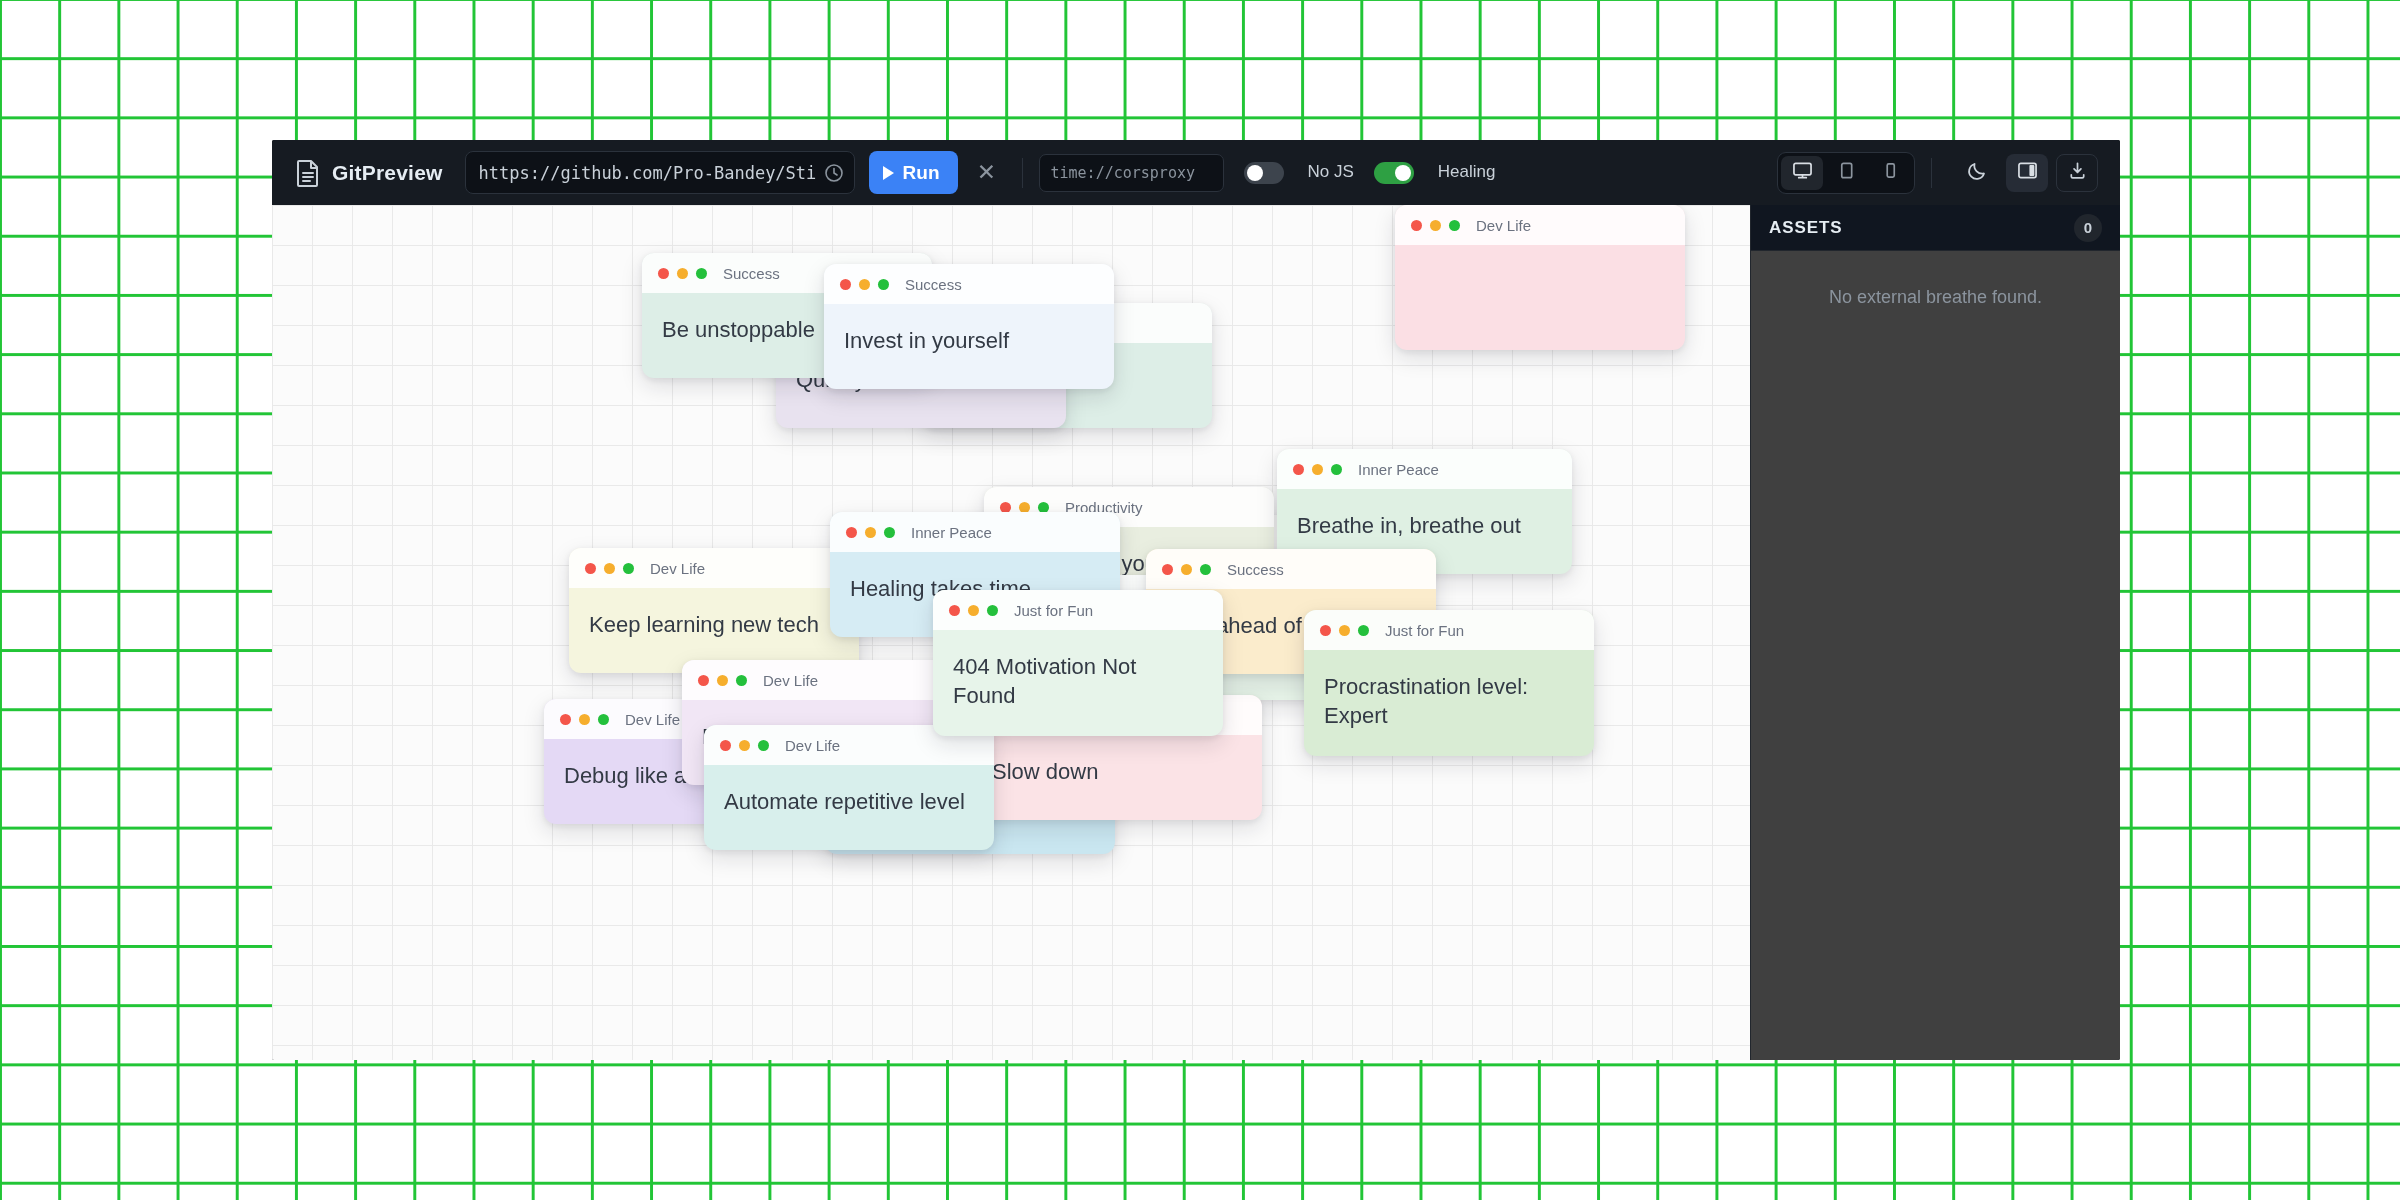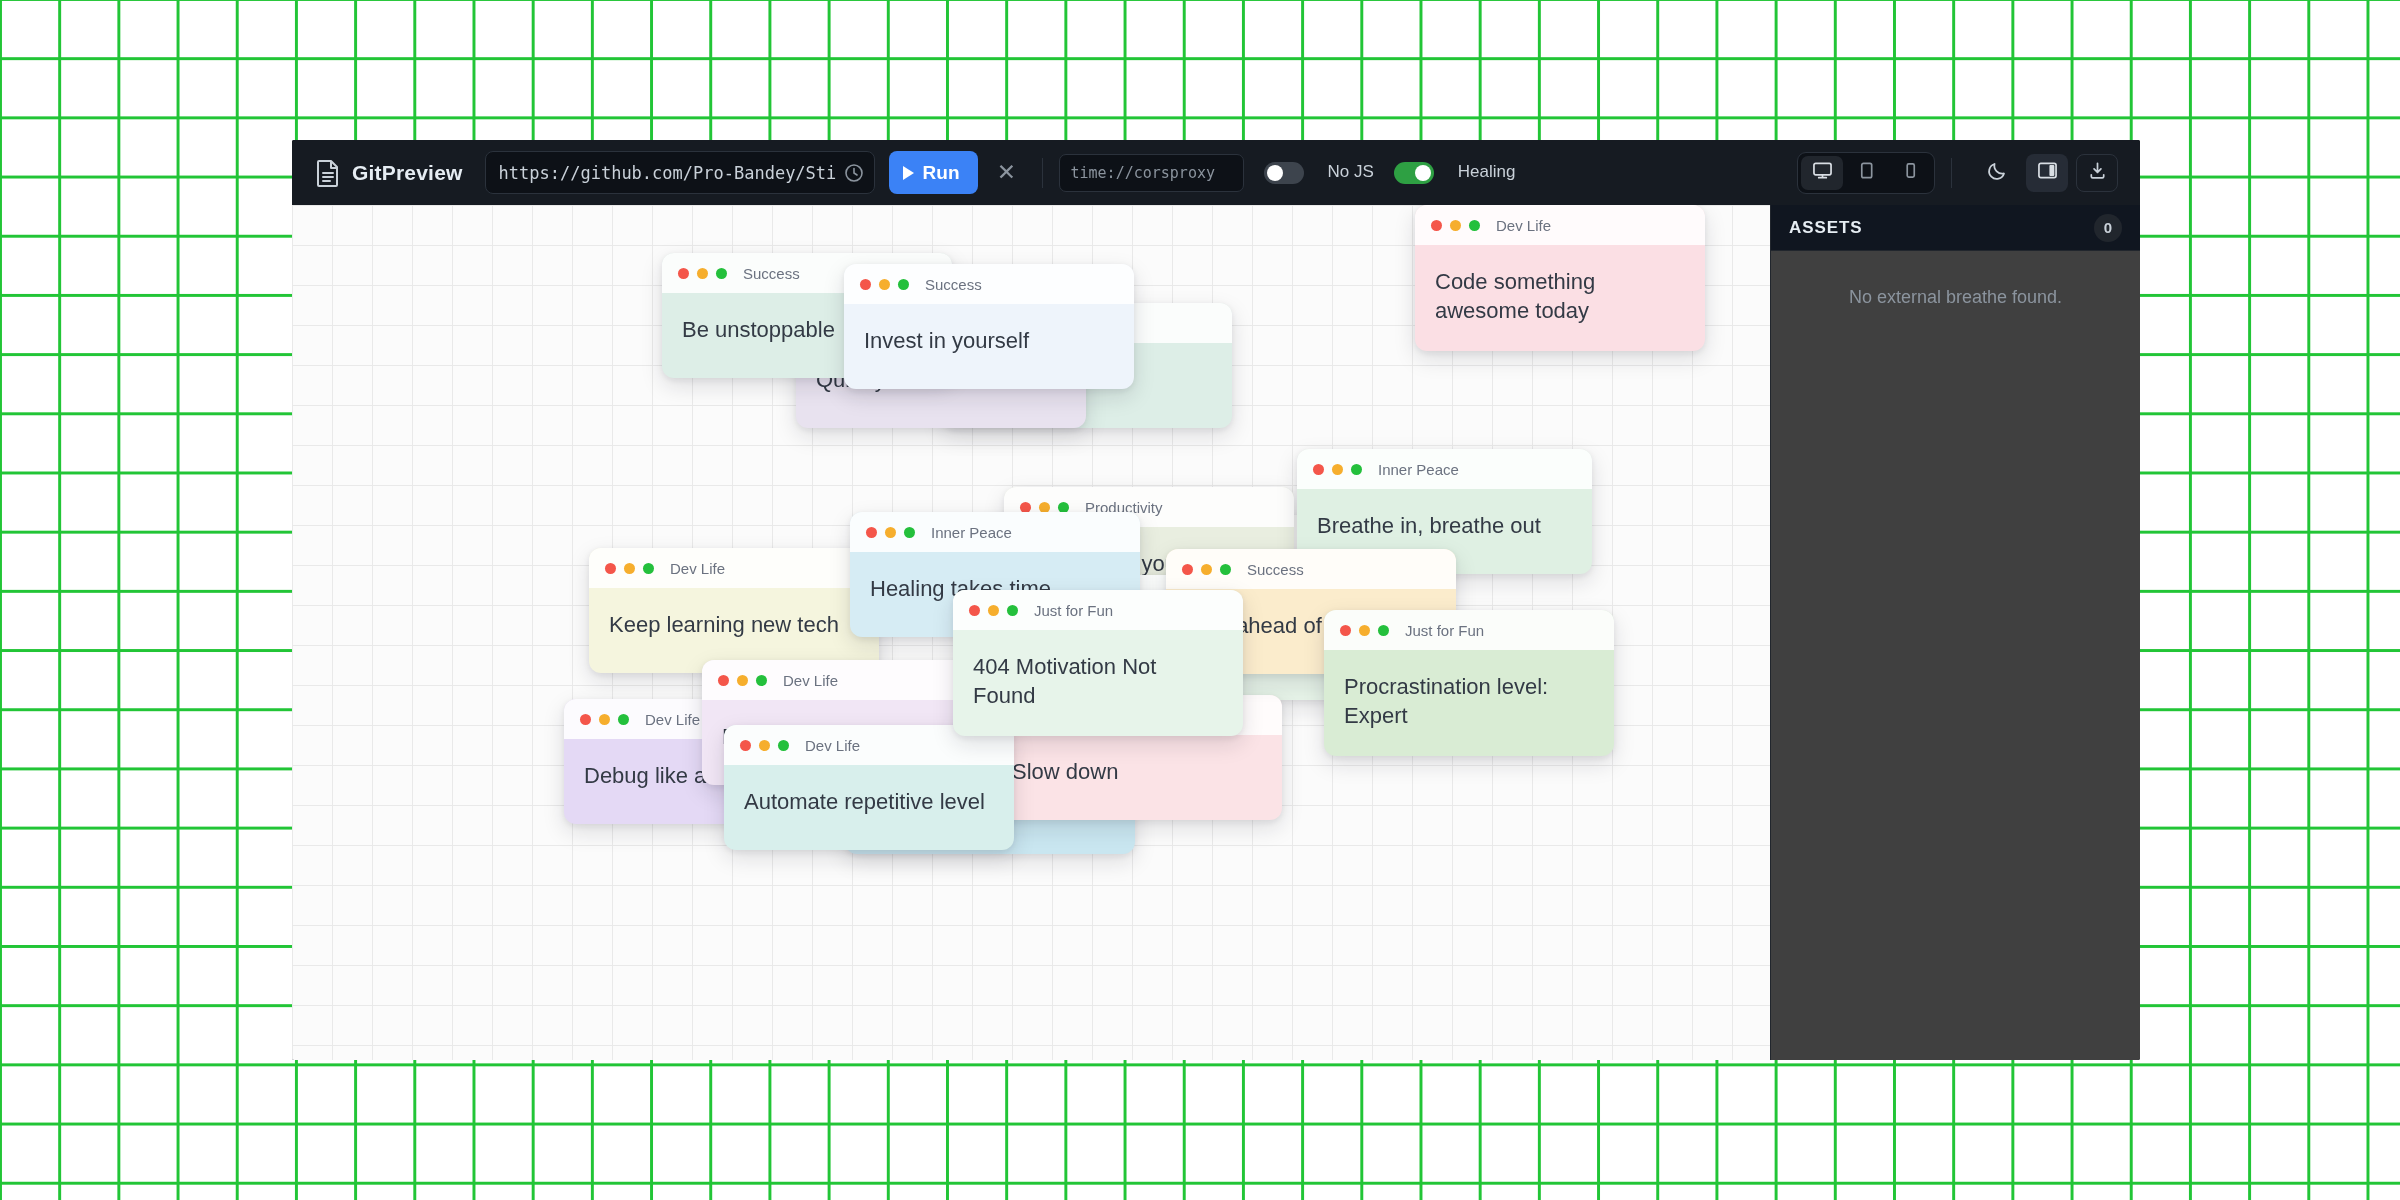--- a/index.html
+++ b/index.html
@@ -14,21 +14,21 @@
       linear-gradient(to right, #22c536 2.5px, transparent 2.5px),
       linear-gradient(to bottom, #22c536 2.5px, transparent 2.5px);
     background-size: 59.2px 59.2px;
     background-position: -1px -2px;
     position: relative;
   }
 
   
   #app-window {
     position: absolute;
-    left: 292px; top: 140px;
+    left: 272px; top: 140px;
     width: 1848px; height: 920px;
     background: #0d1117;
     border-radius: 2px;
     overflow: hidden;
     display: flex; flex-direction: column;
   }
 
   
   #toolbar {
     height: 65px;
@@ -359,21 +359,20 @@
           </div>
           <div class="note-body">Ship it today</div>
         </div>
         <div class="note" style="left: 1123px; top: 0px; width: 290px; min-height: 145px; z-index: 7; background: rgb(251, 223, 228);">
           <div class="note-head">
             <span class="dot r"></span>
             <span class="dot y"></span>
             <span class="dot g"></span>
             <span class="note-cat">Dev Life</span>
           </div>
-          <div class="note-body">Code something awesome today</div>
         </div>
         <div class="note" style="left: 1005px; top: 244px; width: 295px; min-height: 125px; z-index: 6; background: rgb(223, 240, 227);">
           <div class="note-head">
             <span class="dot r"></span>
             <span class="dot y"></span>
             <span class="dot g"></span>
             <span class="note-cat">Inner Peace</span>
           </div>
           <div class="note-body">Breathe in, breathe out</div>
         </div>

